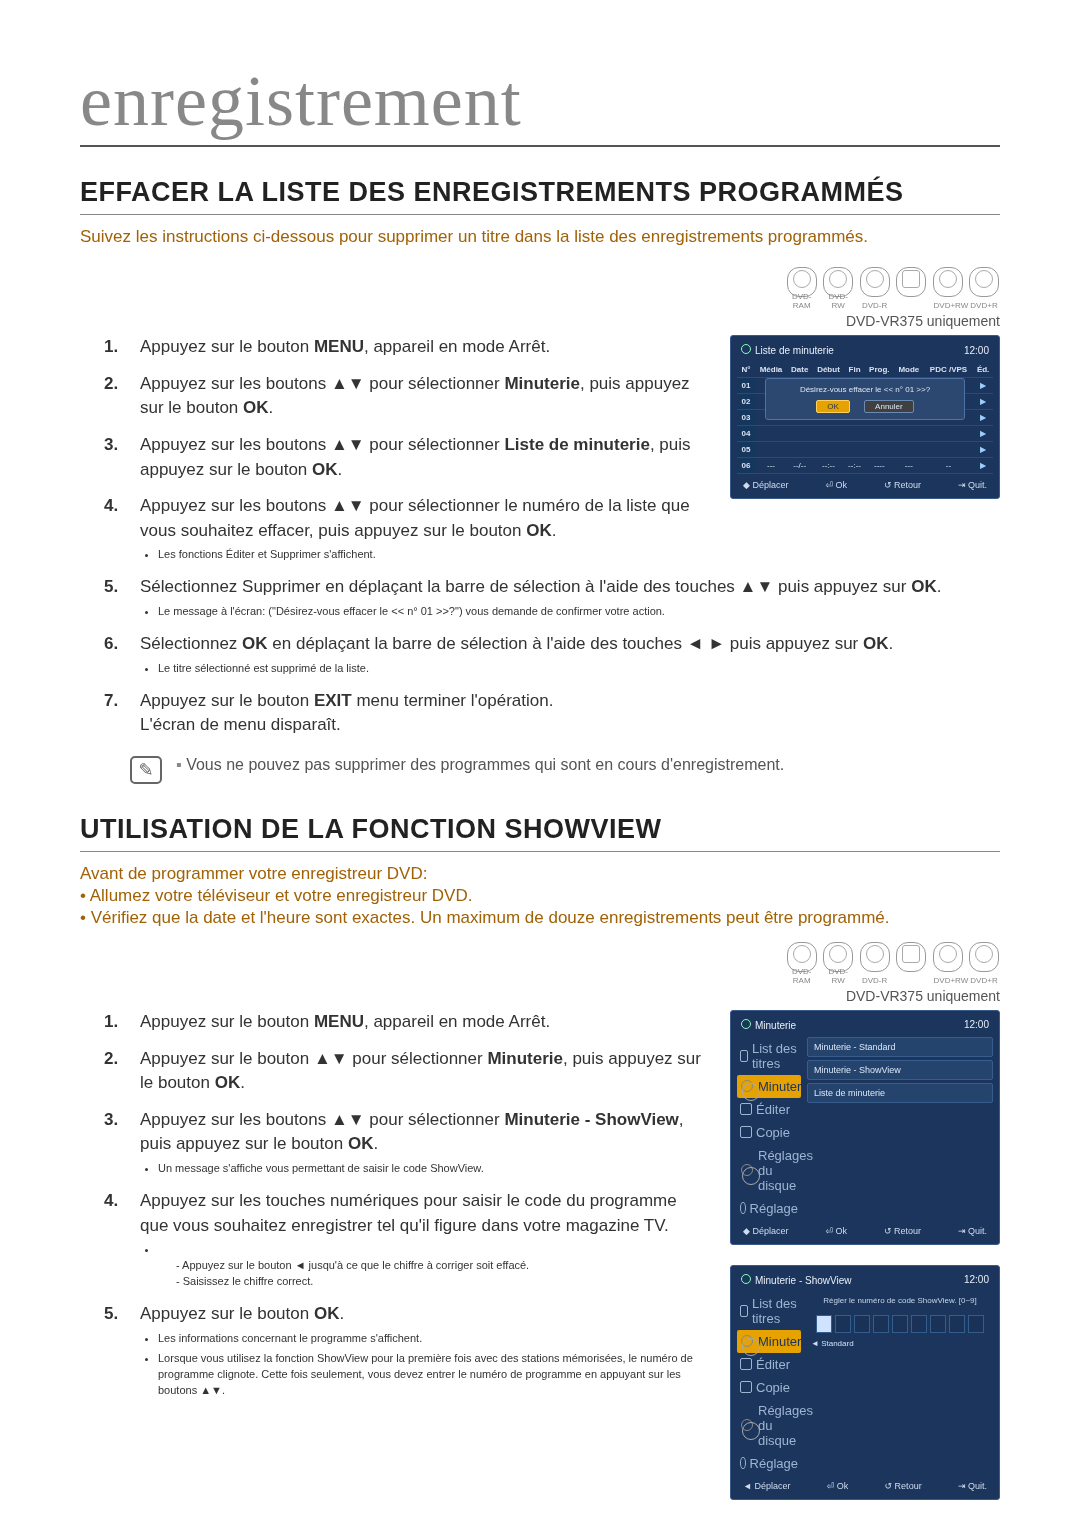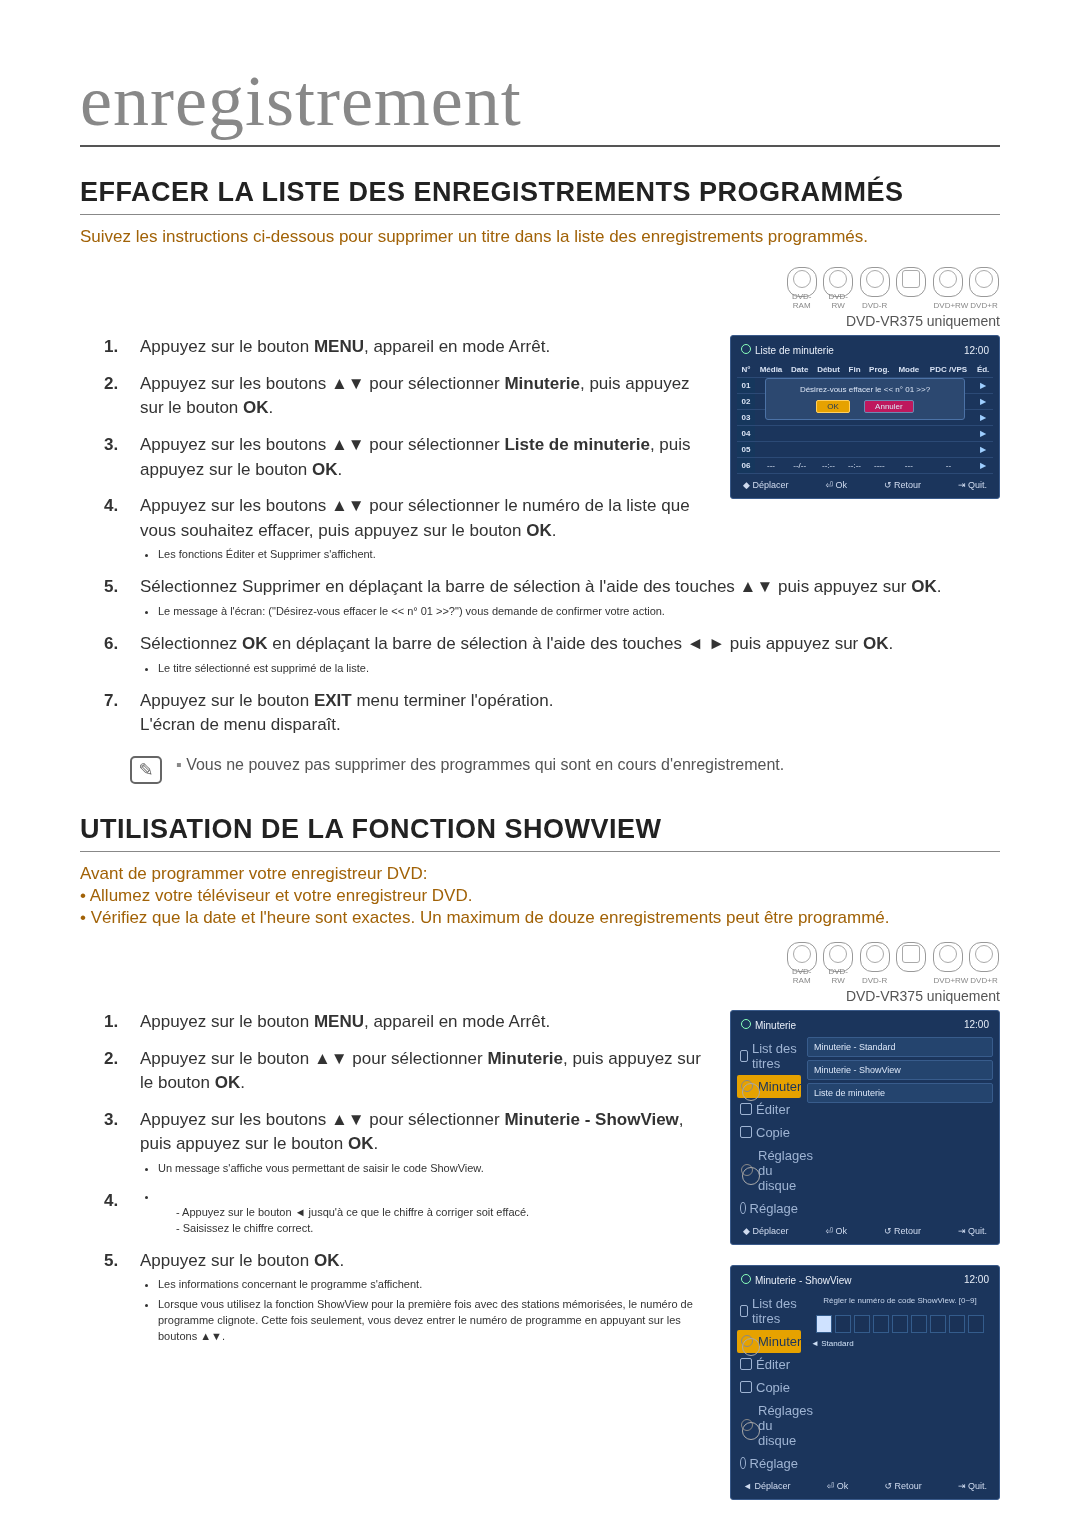--- a/index.html
+++ b/index.html
@@ -99,21 +99,21 @@
   .osd-table td.ed { color: #9fcfff; }
   .osd-dialog {
     position: relative;
   }
   .osd-dialog .dlg {
     position: absolute; top: 16px; left: 28px; right: 28px;
     background: #2c4870; border: 1px solid #4c72a6; color: #dbe5f5;
     font-size: 8px; text-align: center; padding: 6px 4px; border-radius: 3px;
   }
   .osd-dialog .dlg .btn {
-    display: inline-block; background: #be185d; border: 1px solid #6b8ab3;
+    display: inline-block; background: #404040; border: 1px solid #6b8ab3;
     padding: 1px 10px; margin: 6px 6px 0 6px; border-radius: 2px;
   }
   .osd-dialog .dlg .btn.sel { background: #e6a200; color: #1b355c; border-color: #ffcf60; }
 
   .osd-menu { display: flex; }
   .osd-side { width: 64px; }
   .osd-side .it {
     display: flex; align-items: center; gap: 4px;
     font-size: 13px; color: #9fb4d3; padding: 4px 3px;
   }
@@ -308,20 +308,21 @@
       <li>
         <span>Appuyez sur le bouton ▲▼ pour sélectionner </span><span class="b">Minuterie</span><span>, puis appuyez sur le bouton </span><span class="b">OK</span>.
       </li>
       <li>
         <span>Appuyez sur les boutons ▲▼ pour sélectionner </span><span class="b">Minuterie - ShowView</span><span>, puis appuyez sur le bouton </span><span class="b">OK</span>.
         <ul class="bul">
             <li>Un message s'affiche vous permettant de saisir le code ShowView.</li>
           </ul>
       </li>
       <li>
+        <span>Appuyez sur les touches numériques pour saisir le code du programme que vous souhaitez enregistrer tel qu'il figure dans votre magazine TV.</span>
         <ul class="bul">
           <li>
             <br>
             <span class="dash">- Appuyez sur le bouton ◄ jusqu'à ce que le chiffre à corriger soit effacé.</span><br>
             <span class="dash">- Saisissez le chiffre correct.</span>
           </li>
         </ul>
       </li>
       <li>
         <span>Appuyez sur le bouton </span><span class="b">OK</span>.

